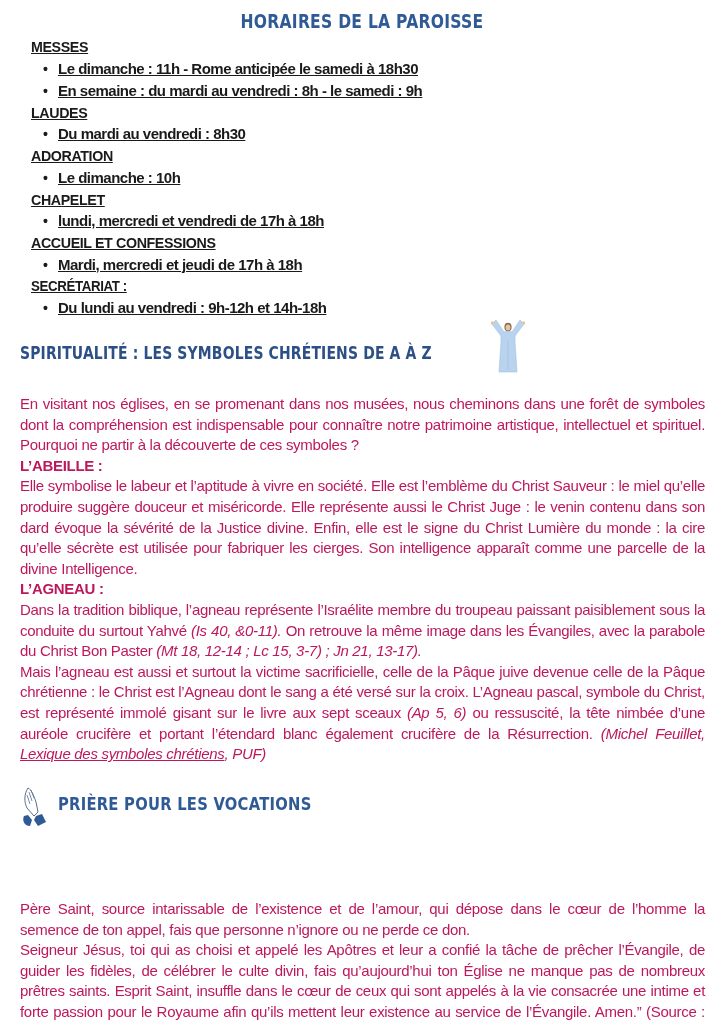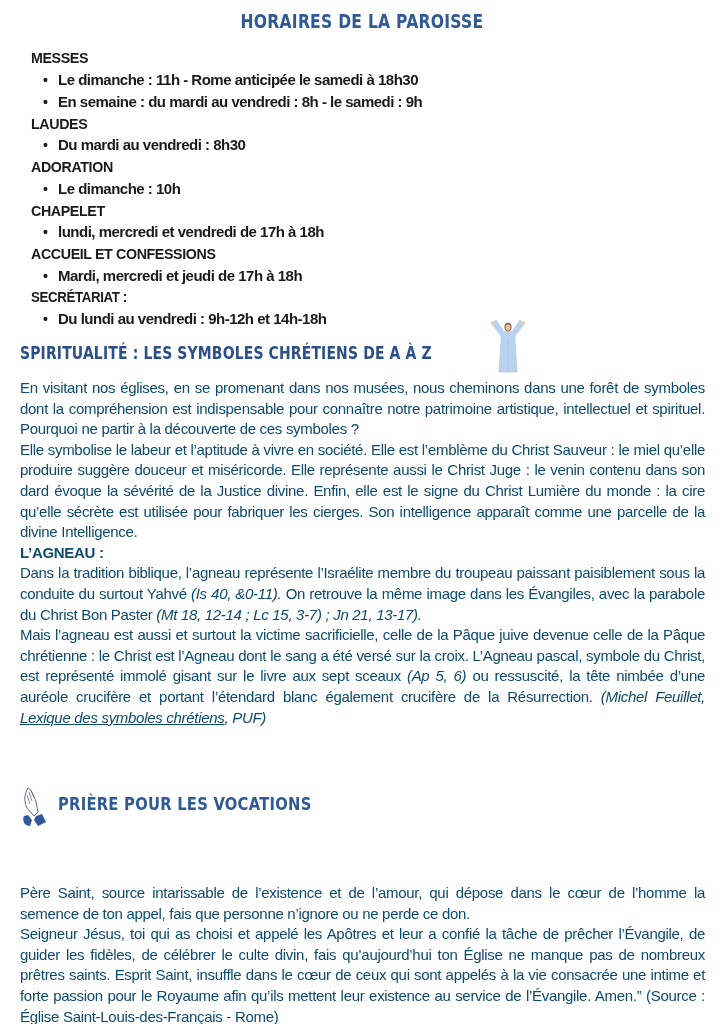--- a/index.html
+++ b/index.html
@@ -5,21 +5,21 @@
     * { box-sizing: border-box; margin: 0; padding: 0; }
     html, body { width: 724px; height: 1024px; background: #ffffff; overflow: hidden; }
     body { position: relative; font-family: "Liberation Sans", sans-serif; color: #1a1a1a; }
 
     .title-main {
       position: absolute; left: 0; top: 10px; width: 724px; text-align: center;
       font-family: "DejaVu Sans", sans-serif; font-weight: bold; font-size: 19px;
       color: #2f5a96; letter-spacing: 0.3px; transform: scaleX(0.82); transform-origin: center;
     }
 
-    .schedule { position: absolute; left: 31px; top: 47px; width: 500px; }
+    .schedule { position: absolute; left: 31px; top: 36px; width: 500px; text-decoration: underline; }
     .sched-group { }
     .sched-heading {
       font-family: "Liberation Sans", sans-serif; font-weight: bold; font-size: 15px;
       line-height: 21.5px; letter-spacing: -0.4px; transform: scaleX(0.95); transform-origin: left;
     }
     .sched-heading.small { font-size: 14px; }
     .sched-item {
       position: relative; padding-left: 27px;
       font-weight: bold; font-size: 15px; line-height: 22px; letter-spacing: -0.5px;
     }
@@ -31,21 +31,22 @@
       position: absolute; left: 20px; top: 343px;
       font-family: "DejaVu Sans", sans-serif; font-weight: bold; font-size: 17px;
       color: #2b4f86; letter-spacing: 0.2px; transform: scaleX(0.82); transform-origin: left;
       white-space: nowrap;
     }
     .jesus-figure { position: absolute; left: 488px; top: 318px; width: 40px; height: 56px; }
 
     .body-text {
       position: absolute; left: 20px; width: 685px;
       font-size: 15px; line-height: 20.6px; text-align: justify; letter-spacing: -0.3px;
-      color: #0c4a6e;
+      color: #be185d;
+      margin-top: 16px;
     }
     .body-text p { margin: 0; }
     .body-text .label { font-weight: bold; }
     .body-text i { font-style: italic; }
     .body-text u { text-decoration: underline; }
 
     #spirit-text { top: 378px; }
 
     .prayer-icon { position: absolute; left: 20px; top: 786px; width: 28px; height: 42px; }
     .prayer-title {
@@ -95,20 +96,21 @@
   <path d="M4 6 L8 2 L16 14 L20 13 L24 14 L32 2 L36 6 L27 18 L27 24 L29 54 L11 54 L13 24 L13 18 Z" fill="#b9d3ee" stroke="#9fbfe0" stroke-width="0.6"></path>
   <ellipse cx="20" cy="9" rx="3.6" ry="4.3" fill="#8a6a4a"></ellipse>
   <ellipse cx="20" cy="9.5" rx="2.4" ry="3" fill="#e7c4a4"></ellipse>
   <circle cx="4.5" cy="5" r="1.8" fill="#e7c4a4"></circle>
   <circle cx="35.5" cy="5" r="1.8" fill="#e7c4a4"></circle>
   <line x1="20" y1="22" x2="20" y2="52" stroke="#9fbfe0" stroke-width="0.7"></line>
 </svg>
 
 <div class="body-text" id="spirit-text">
   <p>En visitant nos églises, en se promenant dans nos musées, nous cheminons dans une forêt de symboles dont la compréhension est indispensable pour connaître notre patrimoine artistique, intellectuel et spirituel. Pourquoi ne partir à la découverte de ces symboles ?</p>
+  <p class="label">L’ABEILLE :</p>
   <p>Elle symbolise le labeur et l’aptitude à vivre en société. Elle est l’emblème du Christ Sauveur : le miel qu’elle produire suggère douceur et miséricorde. Elle représente aussi le Christ Juge : le venin contenu dans son dard évoque la sévérité de la Justice divine. Enfin, elle est le signe du Christ Lumière du monde : la cire qu’elle sécrète est utilisée pour fabriquer les cierges. Son intelligence apparaît comme une parcelle de la divine Intelligence.</p>
   <p class="label">L’AGNEAU :</p>
   <p><span>Dans la tradition biblique, l’agneau représente l’Israélite membre du troupeau paissant paisiblement sous la conduite du surtout Yahvé </span><i>(Is 40, &amp;0-11).</i><span> On retrouve la même image dans les Évangiles, avec la parabole du Christ Bon Paster </span><i>(Mt 18, 12-14 ; Lc 15, 3-7) ; Jn 21, 13-17).</i></p>
   <p><span>Mais l’agneau est aussi et surtout la victime sacrificielle, celle de la Pâque juive devenue celle de la Pâque chrétienne : le Christ est l’Agneau dont le sang a été versé sur la croix. L’Agneau pascal, symbole du Christ, est représenté immolé gisant sur le livre aux sept sceaux </span><i>(Ap 5, 6)</i><span> ou ressuscité, la tête nimbée d’une auréole crucifère et portant l’étendard blanc également crucifère de la Résurrection. </span><i><span>(Michel Feuillet, </span><u>Lexique des symboles chrétiens</u><span>, PUF)</span></i></p>
 </div>
 
 <svg class="prayer-icon" viewBox="0 0 28 42">
   <path d="M8 2 C11 3 14 10 16 16 L18 26 L14 30 L7 22 C4 16 4 8 8 2 Z" fill="none" stroke="#5a6f8e" stroke-width="1"></path>
   <path d="M11 4 L14 12 M9 6 L12 15 M7 9 L10 18" stroke="#5a6f8e" stroke-width="0.8" fill="none"></path>
   <path d="M4 30 C2 34 4 40 10 40 L12 34 L8 29 Z" fill="#2f5a96"></path>

